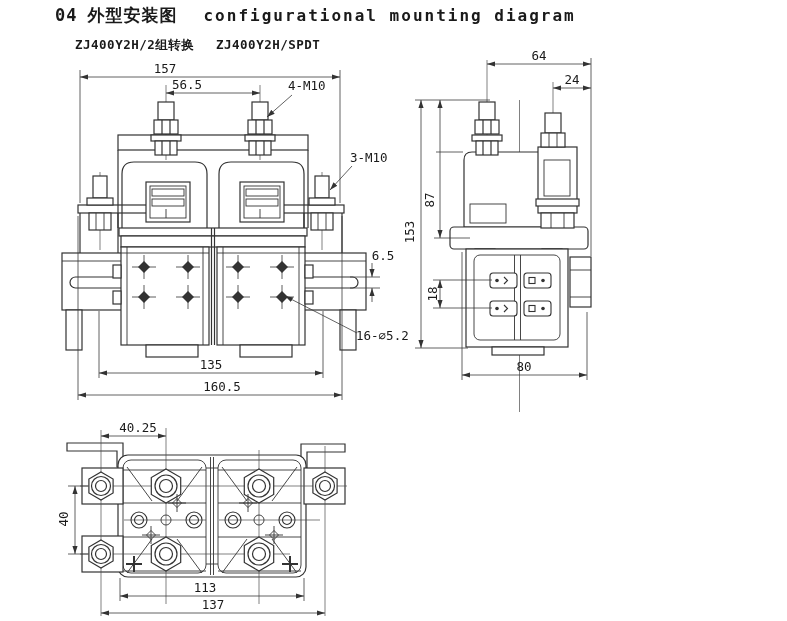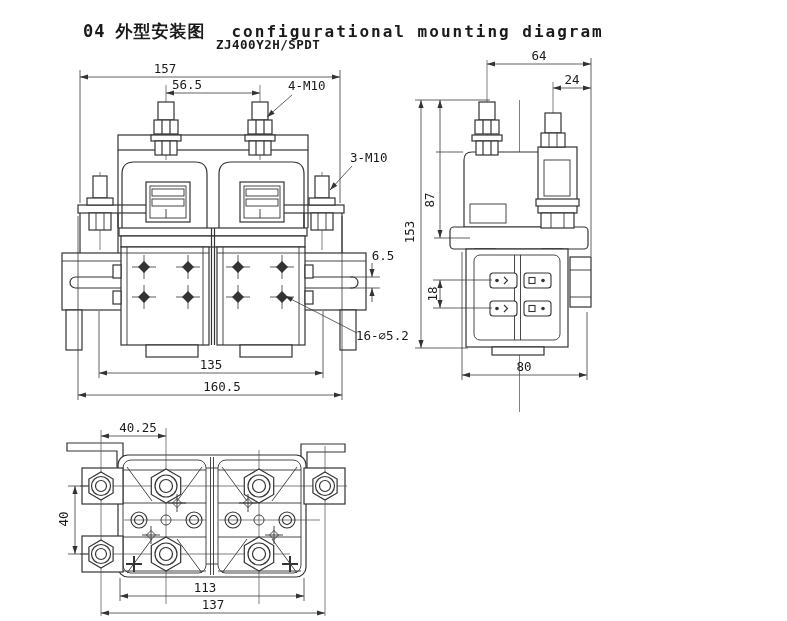--- a/index.html
+++ b/index.html
@@ -1,19 +1,19 @@
 <!DOCTYPE html>
 <html><head>
 <meta charset="utf-8">
 <style>
   html,body{margin:0;padding:0;background:#fff;}
   .page{position:relative;width:787px;height:621px;background:#fff;overflow:hidden;
         font-family:"DejaVu Sans Mono", monospace;color:#1a1a1a;}
-  .title-row{position:absolute;left:55px;top:20px;white-space:nowrap;
-             font-size:17px;font-weight:bold;letter-spacing:1px;margin-left:28px;}
+  .title-row{position:absolute;left:55px;top:4px;white-space:nowrap;
+             font-size:17px;font-weight:bold;letter-spacing:1px;}
   .title-row .zh{margin-left:10px;}
   .title-row .en{margin-left:26px;font-weight:bold;letter-spacing:2px;font-size:16px;}
   .model{position:absolute;top:37px;font-size:12.5px;font-weight:bold;letter-spacing:0.5px;}
   .model.l{left:75px;}
   .model.r{left:216px;}
   svg{position:absolute;left:0;top:0;}
   svg .s{fill:#fff;stroke:#333;stroke-width:1.2;stroke-linejoin:miter;}
   svg .sn{fill:none;stroke:#333;stroke-width:1.2;}
   svg .th{fill:none;stroke:#333;stroke-width:0.9;}
   svg .d{fill:none;stroke:#3a3a3a;stroke-width:0.8;}
@@ -389,15 +389,16 @@
     <g>
       <line class="d" x1="101" y1="613" x2="325" y2="613" marker-start="url(#arr)" marker-end="url(#arr)"></line>
       <text class="dim" x="213" y="609" text-anchor="middle">137</text>
     </g>
   </g>
 </svg>
 
 <div class="title-row">
   <span class="num">04</span><span class="zh">外型安装图</span><span class="en">configurational mounting diagram</span>
 </div>
+<span class="model l">ZJ400Y2H/2组转换</span>
 <span class="model r">ZJ400Y2H/SPDT</span>
 
 </div>
 
 </body></html>

